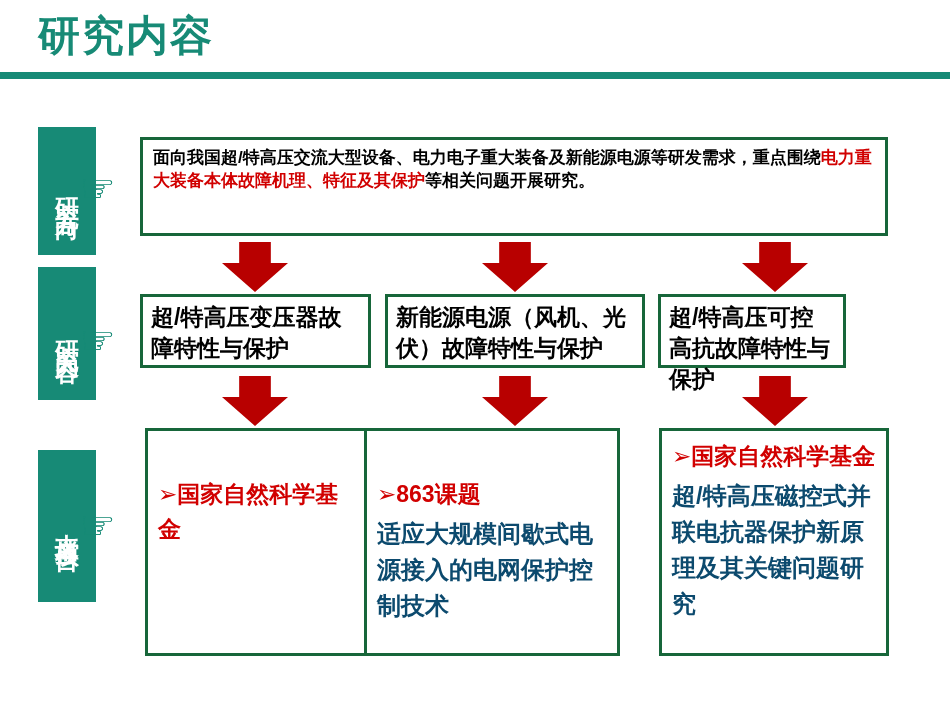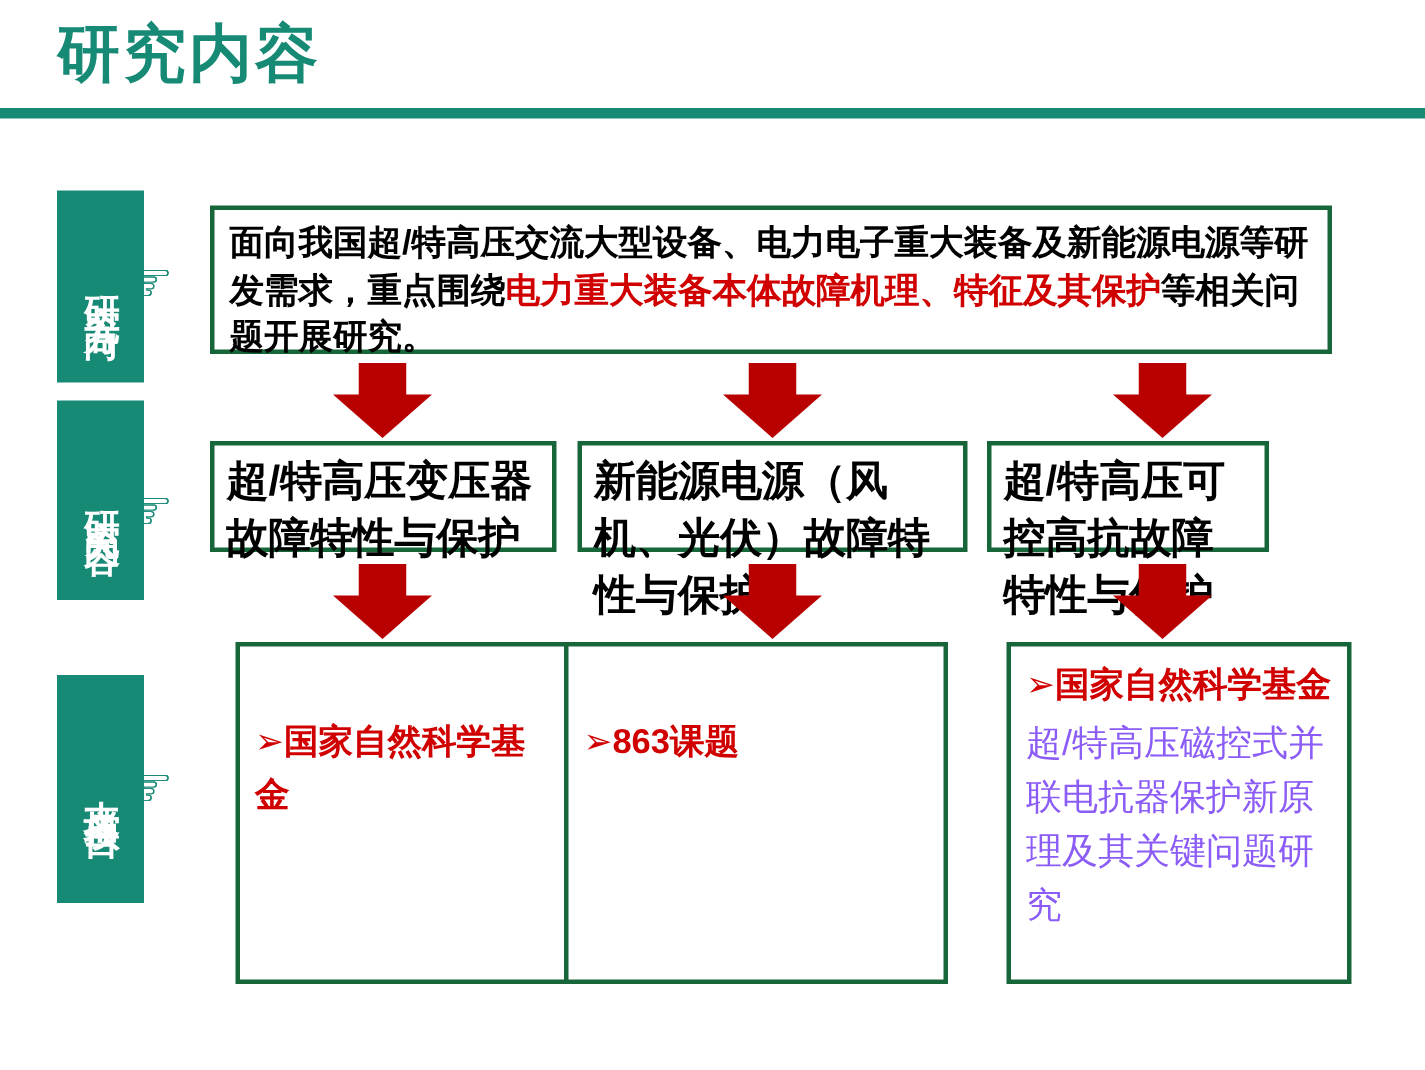--- a/index.html
+++ b/index.html
@@ -22,45 +22,45 @@
   .hand{position:absolute;left:80px;font-size:40px;color:var(--teal,#178a76);
     line-height:1;text-shadow:0 0 0 var(--teal,#178a76);}
   .hand-1{top:168px;}
   .hand-2{top:320px;}
   .hand-3{top:505px;}
 
   .gbox{position:absolute;border:3px solid var(--border-green,#17663a);background:#fff;
     box-sizing:border-box;color:#000;}
 
   .intro-box{left:140px;top:137px;width:748px;height:99px;padding:6px 10px;
-    font-size:23px;font-weight:bold;line-height:1.38;}
+    font-size:17px;font-weight:bold;line-height:1.38;}
   .hl{color:var(--red,#d10000);}
 
-  .mid-box{top:294px;height:74px;padding:5px 8px;font-size:28px;font-weight:bold;
+  .mid-box{top:294px;height:74px;padding:5px 8px;font-size:23px;font-weight:bold;
     line-height:1.35;}
   .mid-1{left:140px;width:231px;}
   .mid-2{left:385px;width:260px;}
   .mid-3{left:658px;width:188px;}
 
   .arrow{position:absolute;width:66px;height:50px;background:var(--arrow-red,#b80000);
     clip-path:polygon(26% 0,74% 0,74% 42%,100% 42%,50% 100%,0 42%,26% 42%);}
   .row1{top:242px;}
   .row2{top:376px;}
   .col1{left:222px;}
   .col2{left:482px;}
   .col3{left:742px;}
 
   .proj-box{top:428px;height:228px;padding:10px 10px 8px 10px;font-size:24px;
-    line-height:1.5;margin-left:12px;}
+    line-height:1.5;}
   .proj-1{left:145px;width:229px;padding-top:46px;}
   .proj-2{left:364px;width:256px;padding-top:46px;}
   .proj-3{left:659px;width:230px;padding-top:8px;}
   .proj-heading{color:var(--red,#d10000);font-weight:bold;font-size:23px;
     margin-bottom:4px;}
-  .proj-body{color:#8b5cf6;font-weight:normal;}
+  .proj-body{color:#0c4a6e;font-weight:bold;}
 </style>
 </head>
 <body>
 
 <div class="slide">
 
   <div class="slide-title">研究内容</div>
   <div class="title-rule"></div>
 
   <div class="side-label lbl-1">研究方向</div>
@@ -86,20 +86,21 @@
   <div class="arrow row2 col1"></div>
   <div class="arrow row2 col2"></div>
   <div class="arrow row2 col3"></div>
 
   <div class="gbox proj-box proj-1">
     <div class="proj-heading"><span>➢</span><span>国家自然科学基金</span></div>
   </div>
 
   <div class="gbox proj-box proj-2">
     <div class="proj-heading"><span>➢</span><span>863课题</span></div>
+    <div class="proj-body">适应大规模间歇式电源接入的电网保护控制技术</div>
   </div>
 
   <div class="gbox proj-box proj-3">
     <div class="proj-heading"><span>➢</span><span>国家自然科学基金</span></div>
     <div class="proj-body">超/特高压磁控式并联电抗器保护新原理及其关键问题研究</div>
   </div>
 
 </div>
 
 </body></html>

